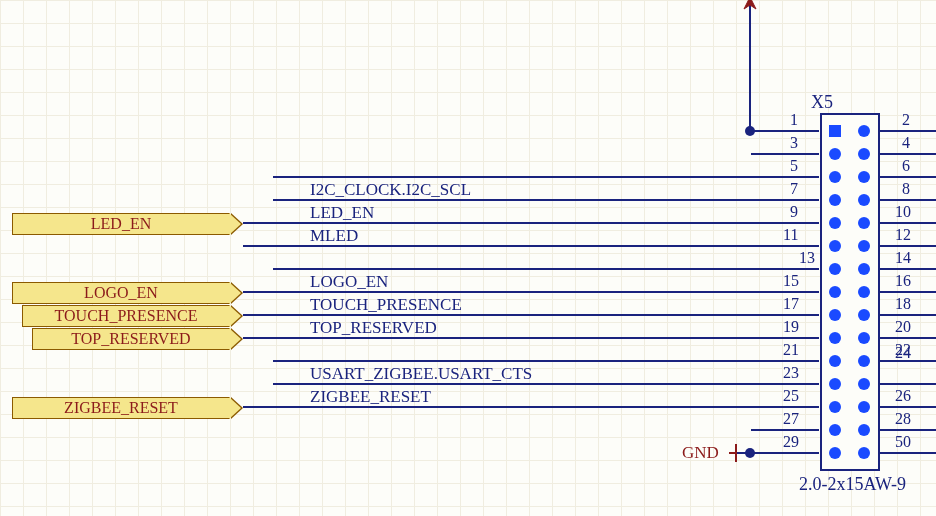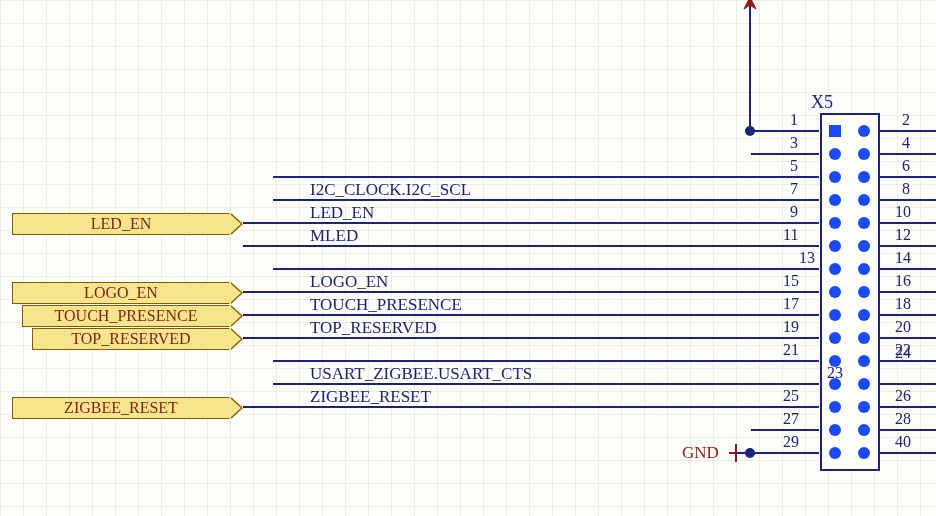--- a/index.html
+++ b/index.html
@@ -128,20 +128,21 @@
   <div class="wire" style="left:749px; top:0; width:2px; height:131px;"></div>
   <div class="junction" style="left:750px; top:131px;"></div>
 
   <svg class="arrow-up" style="left:741px; top:-3px;" width="18" height="18">
     <path d="M9 0 L3 12 L9 8 L15 12 Z" fill="#8b1a1a" stroke="#8b1a1a"></path>
   </svg>
 
   <div class="designator" style="left:811px; top:92px;">X5</div>
 
   <div class="connector-body" style="left:820px; top:113px; width:60px; height:358px;"></div>
+  <div class="designator" style="left:799px; top:474px;">2.0-2x15AW-9</div>
 
   <div class="wire" style="width:68px;height:2px;left:751px;top:130px;"></div>
   <div class="wire" style="width:56px;height:2px;left:880px;top:130px;"></div>
   <div class="pin-num" style="left:790px;top:111px;">1</div>
   <div class="pin-num" style="left:902px;top:111px;">2</div>
   <div class="pin-sq" style="left:829px;top:125px;"></div>
   <div class="pin-dot" style="left:858px;top:125px;"></div>
 
   <div class="wire" style="width:68px;height:2px;left:751px;top:153px;"></div>
   <div class="wire" style="width:56px;height:2px;left:880px;top:153px;"></div>
@@ -236,21 +237,21 @@
   <div class="wire" style="width:68px;height:2px;left:751px;top:360px;"></div>
   <div class="wire" style="width:56px;height:2px;left:880px;top:360px;"></div>
   <div class="pin-num" style="left:783px;top:341px;">21</div>
   <div class="pin-num" style="left:895px;top:341px;">22</div>
   <div class="pin-dot" style="left:829px;top:355px;"></div>
   <div class="pin-dot" style="left:858px;top:355px;"></div>
 
   <div class="wire" style="width:478px;height:2px;left:273px;top:383px;"></div>
   <div class="wire" style="width:68px;height:2px;left:751px;top:383px;"></div>
   <div class="wire" style="width:56px;height:2px;left:880px;top:383px;"></div>
-  <div class="pin-num" style="left:827px;top:364px;">23</div>
+  <div class="pin-num" style="left:783px;top:364px;">23</div>
   <div class="pin-num" style="left:895px;top:344px;">24</div>
   <div class="pin-dot" style="left:829px;top:378px;"></div>
   <div class="pin-dot" style="left:858px;top:378px;"></div>
   <div class="net-label" style="left:310px;top:364px;">USART_ZIGBEE.USART_CTS</div>
 
   <div class="wire" style="width:508px;height:2px;left:243px;top:406px;"></div>
   <div class="wire" style="width:68px;height:2px;left:751px;top:406px;"></div>
   <div class="wire" style="width:56px;height:2px;left:880px;top:406px;"></div>
   <div class="pin-num" style="left:783px;top:387px;">25</div>
   <div class="pin-num" style="left:895px;top:387px;">26</div>
@@ -265,21 +266,21 @@
   <div class="wire" style="width:56px;height:2px;left:880px;top:429px;"></div>
   <div class="pin-num" style="left:783px;top:410px;">27</div>
   <div class="pin-num" style="left:895px;top:410px;">28</div>
   <div class="pin-dot" style="left:829px;top:424px;"></div>
   <div class="pin-dot" style="left:858px;top:424px;"></div>
 
   <div class="wire" style="width:14px;height:2px;left:736px;top:452px;"></div>
   <div class="wire" style="width:68px;height:2px;left:751px;top:452px;"></div>
   <div class="wire" style="width:56px;height:2px;left:880px;top:452px;"></div>
   <div class="pin-num" style="left:783px;top:433px;">29</div>
-  <div class="pin-num" style="left:895px;top:433px;">40</div>
+  <div class="pin-num" style="left:895px;top:433px;">50</div>
   <div class="pin-dot" style="left:829px;top:447px;"></div>
   <div class="pin-dot" style="left:858px;top:447px;"></div>
   <div class="junction" style="left:750px; top:453px;"></div>
 
   <svg class="gnd-sym" style="left:726px; top:444px;" width="14" height="20">
     <line x1="10" y1="0" x2="10" y2="18" stroke="#8b1a1a" stroke-width="2"></line>
     <line x1="3" y1="9" x2="10" y2="9" stroke="#8b1a1a" stroke-width="2"></line>
   </svg>
   <div class="gnd-label" style="left:682px; top:443px;">GND</div>
 

